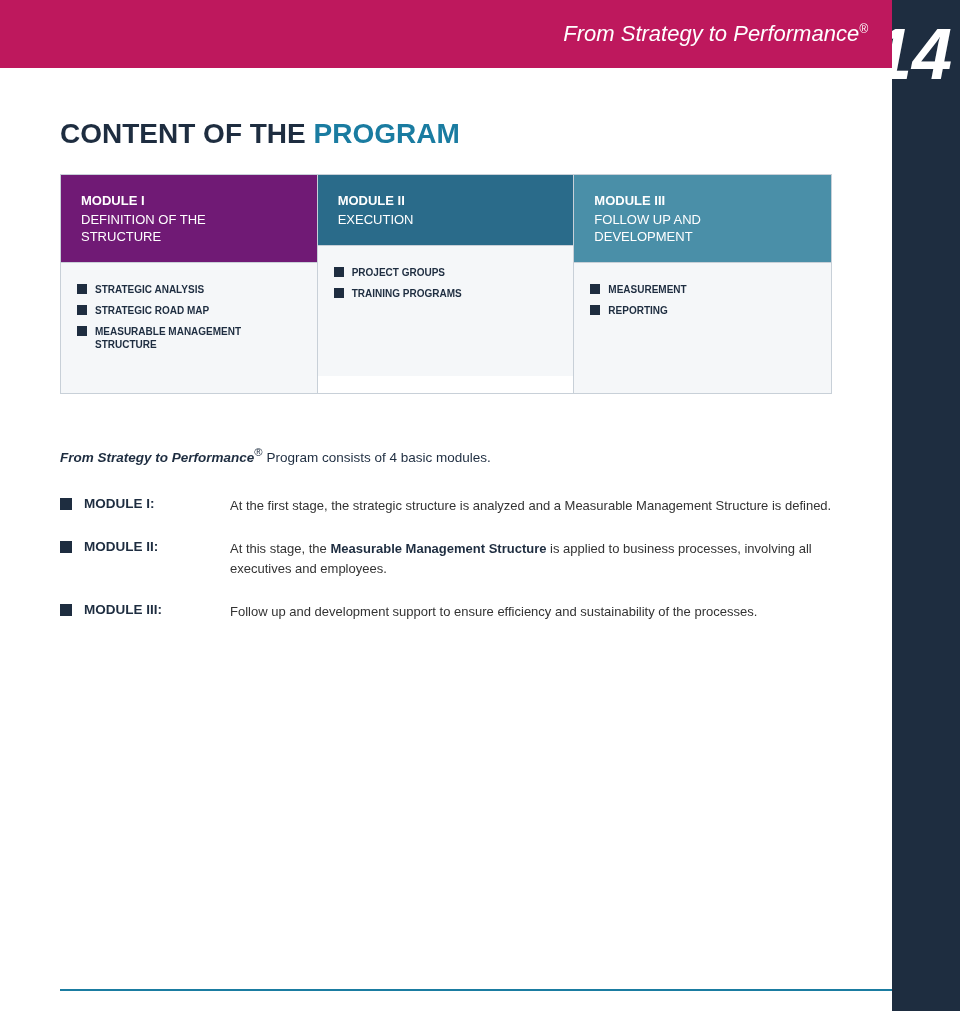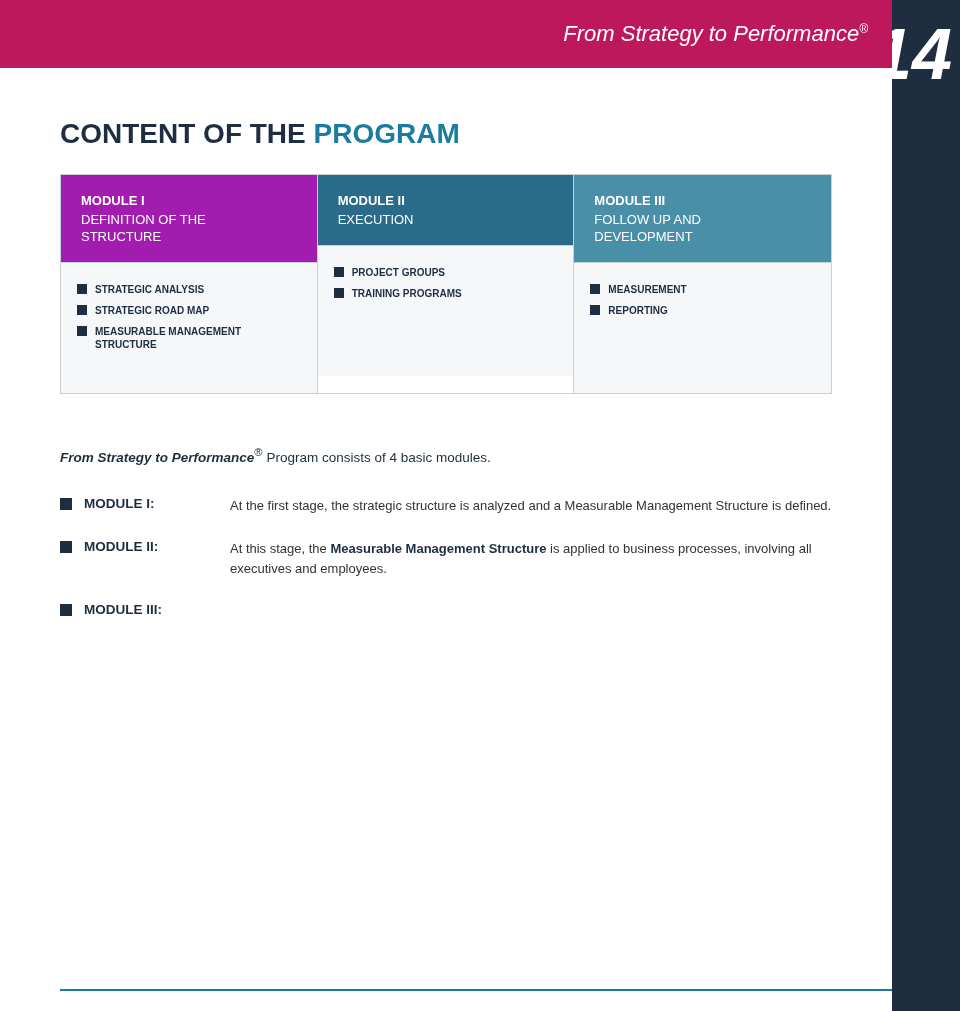--- a/index.html
+++ b/index.html
@@ -98,21 +98,21 @@
       border-right: none;
     }
 
     
     .module-header {
       padding: 18px 20px 16px 20px;
       border-bottom: 1px solid #c8d0d8;
     }
 
     .module-header.dark {
-      background: #a21caf;
+      background: #701a75;
     }
     .module-header.medium {
       background: #2a6b8a;
     }
     .module-header.light {
       background: #4a8fa8;
     }
 
     .module-number {
       color: #ffffff;
@@ -318,17 +318,18 @@
       <div class="desc-bullet"></div>
       <div class="desc-label">MODULE II:</div>
       <div class="desc-text">
         <span>At this stage, the </span><strong>Measurable Management Structure</strong><span> is applied to business processes, involving all executives and employees.</span>
       </div>
     </li>
 
     <li class="desc-item">
       <div class="desc-bullet"></div>
       <div class="desc-label">MODULE III:</div>
+      <div class="desc-text">Follow up and development support to ensure efficiency and sustainability of the processes.</div>
     </li>
   </ul>
 
   <div class="bottom-line"></div>
 </div>
 
 </body></html>

